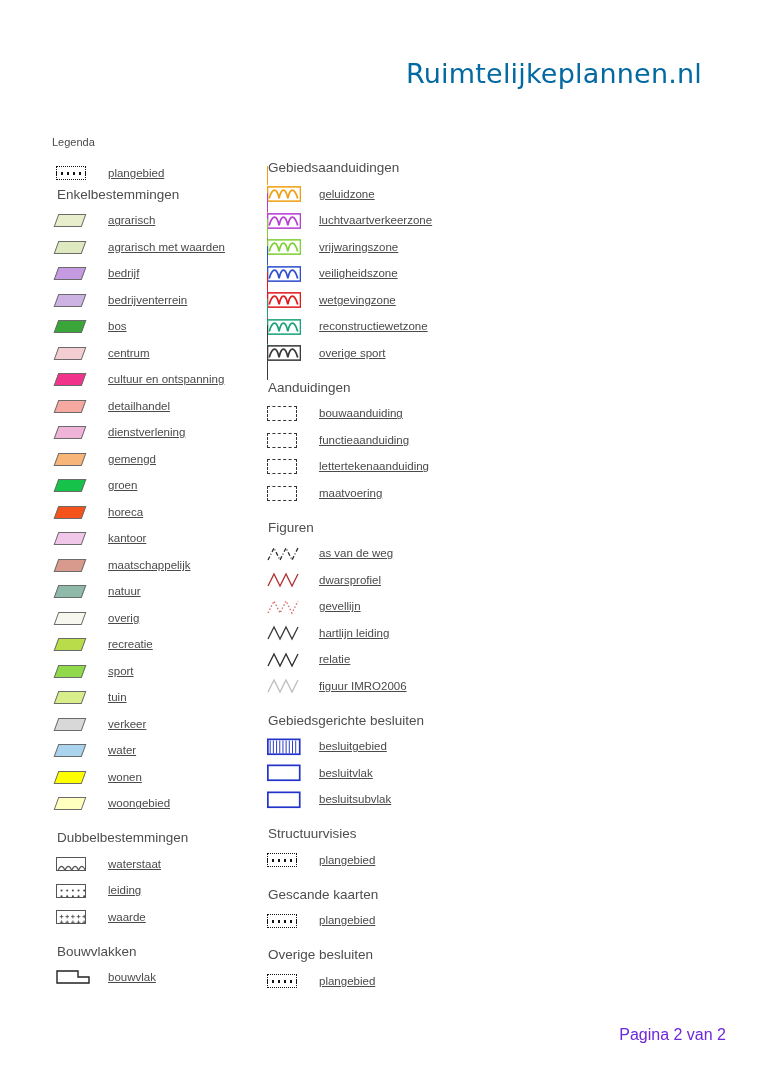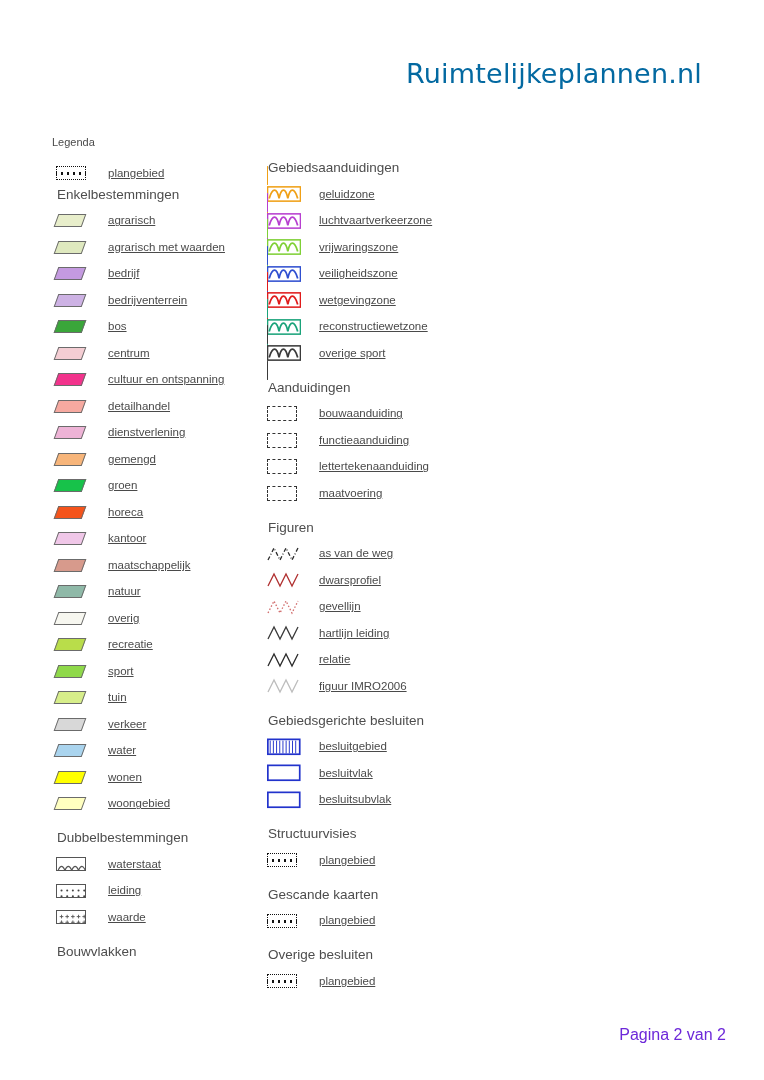--- a/index.html
+++ b/index.html
@@ -334,20 +334,28 @@
               <path d="M7.4 9 h3.2 M9 7.4 v3.2" stroke="#555" stroke-width="0.8"></path>
               <path d="M12.4 9 h3.2 M14 7.4 v3.2" stroke="#555" stroke-width="0.8"></path>
               <path d="M17.4 9 h3.2 M19 7.4 v3.2" stroke="#555" stroke-width="0.8"></path>
               <path d="M22.4 9 h3.2 M24 7.4 v3.2" stroke="#555" stroke-width="0.8"></path>
             </svg>
           </span>
         </span>
         <span class="label">waarde</span>
       </div>
       <div class="section-head">Bouwvlakken</div>
+      <div class="row">
+        <span class="swatch-wrap">
+          <span><svg class="bouwvlak-shape" width="34" height="16" viewBox="0 0 34 16">
+              <path d="M1 3 H22 V9 H33 V15 H1 Z" fill="none" stroke="#222" stroke-width="1.4"></path>
+            </svg></span>
+        </span>
+        <span class="label">bouwvlak</span>
+      </div>
     </div>
   <div class="col col-right" id="col-right">
       <div class="section-head first">Gebiedsaanduidingen</div>
       <div class="row">
         <span class="swatch-wrap">
           <span><span class="zone" style="border-color:#f0a016"><svg class="fig" width="31" height="14" viewBox="0 0 31 14">
                 <rect x="0.5" y="0.5" width="30" height="13" fill="#ffffff" stroke="#f0a016" stroke-width="1.4"></rect>
                 <path d="M2 11 C5 1, 9 1, 11 11 C13 1, 17 1, 19 11 C21 1, 25 1, 28 11" fill="none" stroke="#f0a016" stroke-width="1.6"></path>
               </svg></span></span>
         </span>

